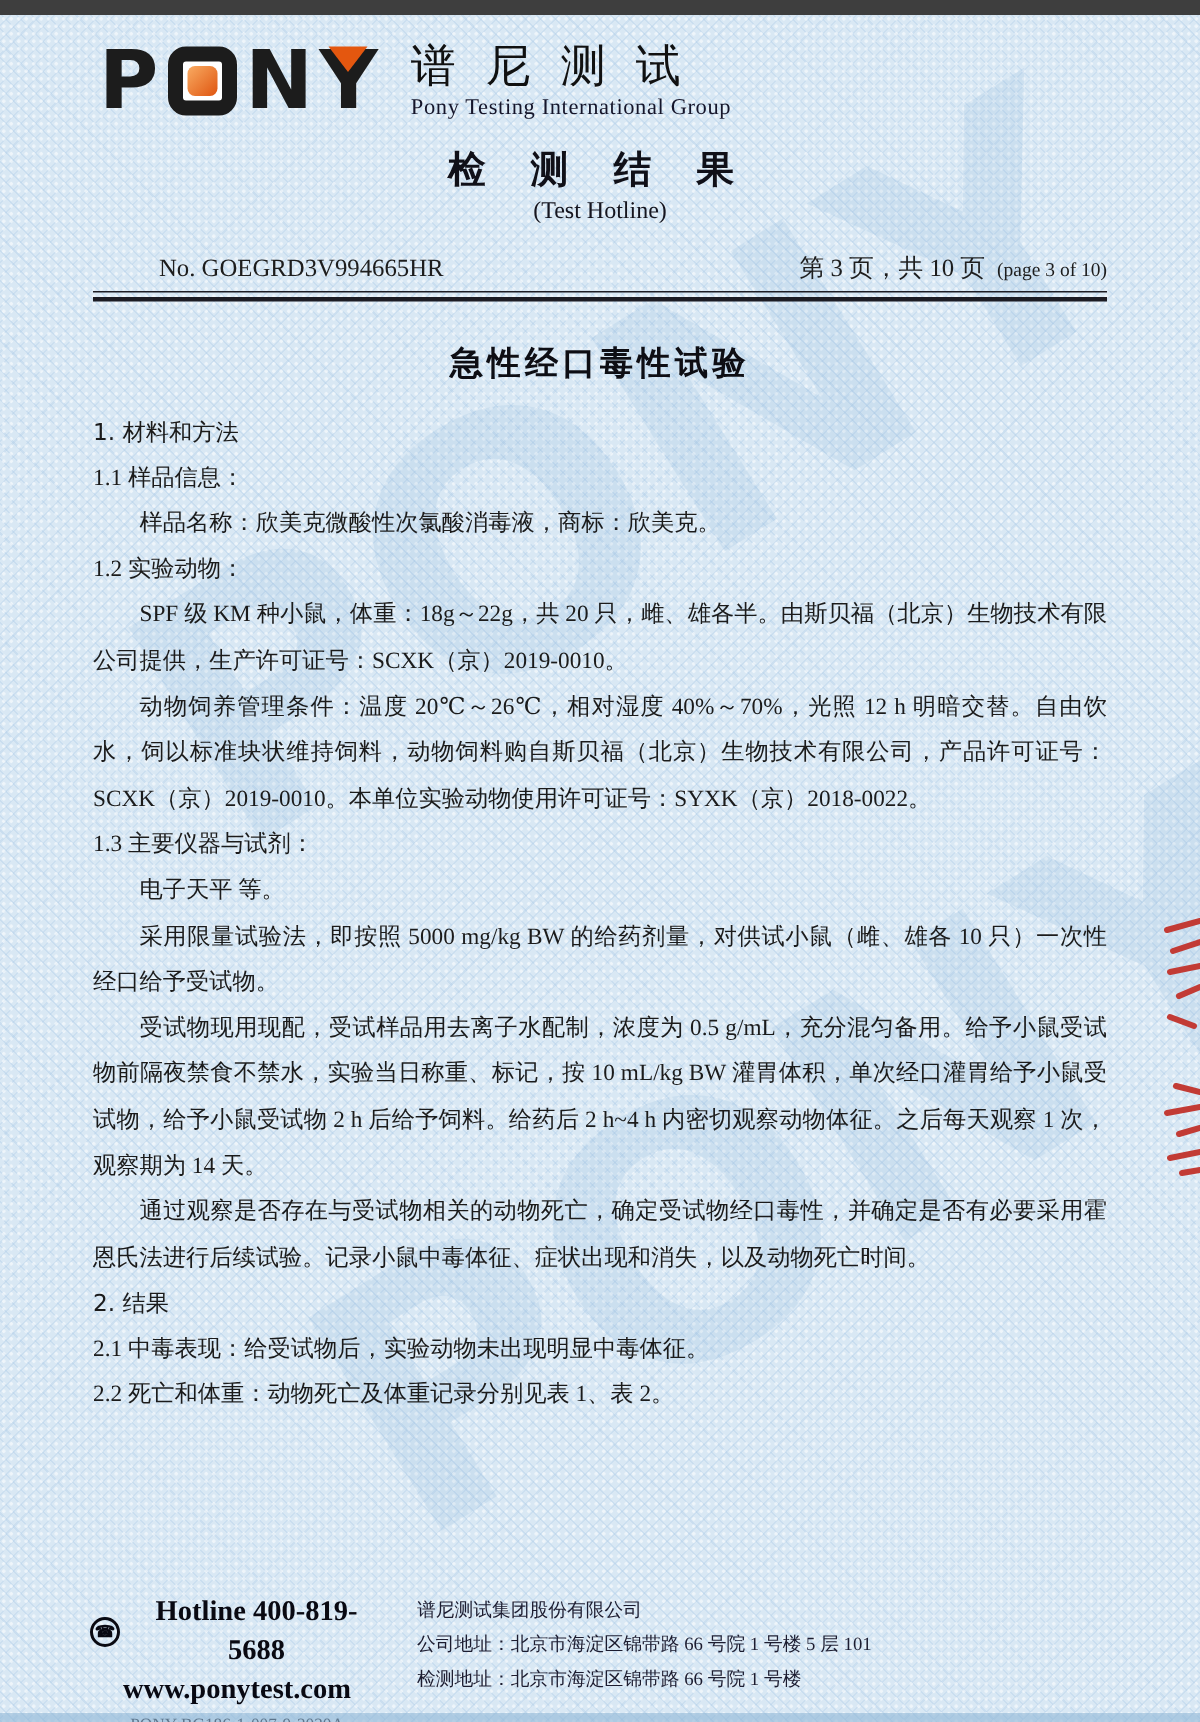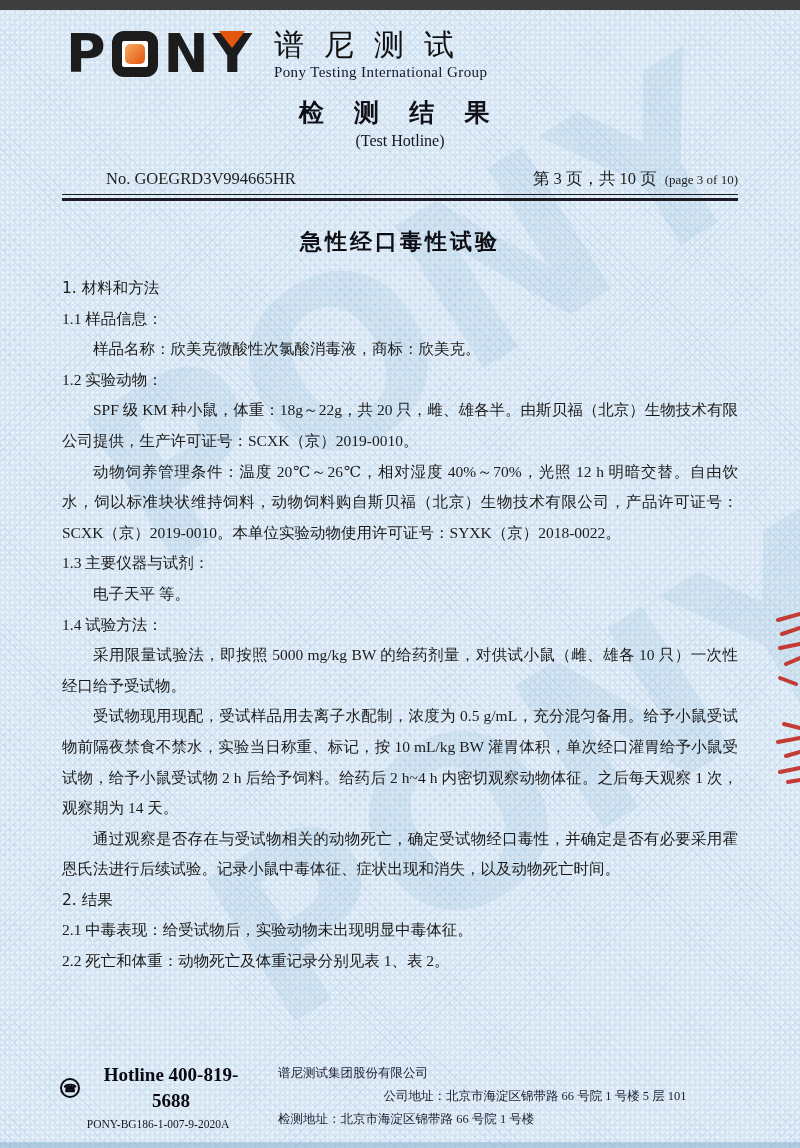--- a/index.html
+++ b/index.html
@@ -67,21 +67,21 @@
   .footer{position:absolute;left:60px;right:8px;top:1062px;display:flex;align-items:flex-start;}
   .f-left{width:196px;text-align:center;flex:none;}
   .f-hotline{font-size:19px;font-weight:bold;color:#090912;display:flex;align-items:center;
              justify-content:center;gap:6px;line-height:26px;}
   .phone-icon{box-sizing:border-box;width:20px;height:20px;border:2px solid #0a0a12;border-radius:50%;
               display:inline-flex;align-items:center;justify-content:center;font-size:11px;flex:none;}
   .f-web{font-size:19px;font-weight:bold;color:#090912;line-height:26px;}
   .f-code{font-size:11.5px;color:#15151f;line-height:20px;}
   .f-mid{flex:1;margin-left:22px;font-size:12.5px;color:#1c1c30;}
   .f-row{line-height:23px;}
-  .f-row2{display:flex;justify-content:center;}
+  .f-row2{display:flex;justify-content:space-between;}
   .f-phone span{margin-left:6px;}
 </style>
 </head>
 <body>
 
 <div class="page">
   <div class="scan-band-top"></div>
 
   <div class="watermark wm1">PONY</div>
   <div class="watermark wm2">PONY</div>
@@ -123,21 +123,20 @@
     <div class="doc">
 
     <p class="doc-line bold">1. 材料和方法</p>
         <p class="doc-line plain">1.1 样品信息：</p>
         <p class="doc-line indent">样品名称：欣美克微酸性次氯酸消毒液，商标：欣美克。</p>
         <p class="doc-line plain">1.2 实验动物：</p>
         <p class="doc-line indent">SPF 级 KM 种小鼠，体重：18g～22g，共 20 只，雌、雄各半。由斯贝福（北京）生物技术有限公司提供，生产许可证号：SCXK（京）2019-0010。</p>
         <p class="doc-line indent">动物饲养管理条件：温度 20℃～26℃，相对湿度 40%～70%，光照 12 h 明暗交替。自由饮水，饲以标准块状维持饲料，动物饲料购自斯贝福（北京）生物技术有限公司，产品许可证号：SCXK（京）2019-0010。本单位实验动物使用许可证号：SYXK（京）2018-0022。</p>
         <p class="doc-line plain">1.3 主要仪器与试剂：</p>
         <p class="doc-line indent">电子天平 等。</p>
-        <p class="doc-line plain">1.4 试验方法：</p>
         <p class="doc-line indent">采用限量试验法，即按照 5000 mg/kg BW 的给药剂量，对供试小鼠（雌、雄各 10 只）一次性经口给予受试物。</p>
         <p class="doc-line indent">受试物现用现配，受试样品用去离子水配制，浓度为 0.5 g/mL，充分混匀备用。给予小鼠受试物前隔夜禁食不禁水，实验当日称重、标记，按 10 mL/kg BW 灌胃体积，单次经口灌胃给予小鼠受试物，给予小鼠受试物 2 h 后给予饲料。给药后 2 h~4 h 内密切观察动物体征。之后每天观察 1 次，观察期为 14 天。</p>
         <p class="doc-line indent">通过观察是否存在与受试物相关的动物死亡，确定受试物经口毒性，并确定是否有必要采用霍恩氏法进行后续试验。记录小鼠中毒体征、症状出现和消失，以及动物死亡时间。</p>
         <p class="doc-line bold">2. 结果</p>
         <p class="doc-line plain">2.1 中毒表现：给受试物后，实验动物未出现明显中毒体征。</p>
         <p class="doc-line plain">2.2 死亡和体重：动物死亡及体重记录分别见表 1、表 2。</p>
       </div>
   </div>
 
   <svg class="seal" style="top:612px;" width="26" height="76">
@@ -158,20 +157,21 @@
         <path d="M14 64 L26 62"></path>
     </g>
   </svg>
 
   <div class="footer">
     <div class="f-left">
       <div class="f-hotline">
         <span class="phone-icon">☎</span>
         <span>Hotline 400-819-5688</span>
       </div>
+      <div class="f-web">www.ponytest.com</div>
       <div class="f-code">PONY-BG186-1-007-9-2020A</div>
     </div>
     <div class="f-mid">
       <div class="f-row">谱尼测试集团股份有限公司</div>
       <div class="f-row f-row2">
         <span>公司地址：北京市海淀区锦带路 66 号院 1 号楼 5 层 101</span>
       </div>
       <div class="f-row">检测地址：北京市海淀区锦带路 66 号院 1 号楼</div>
     </div>
   </div>

